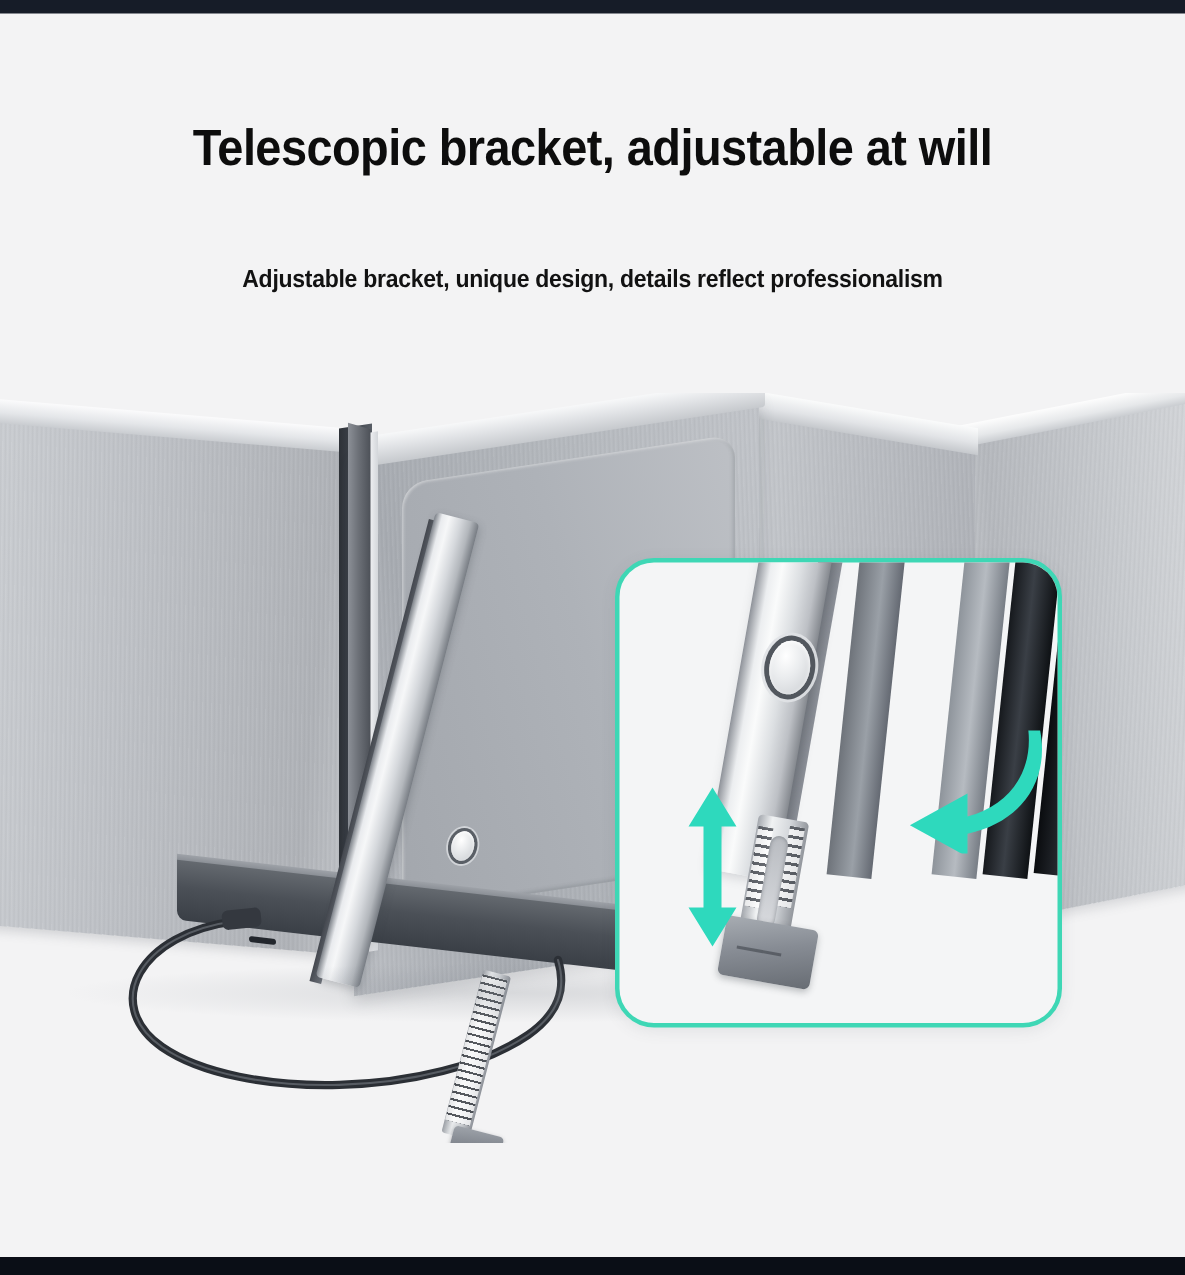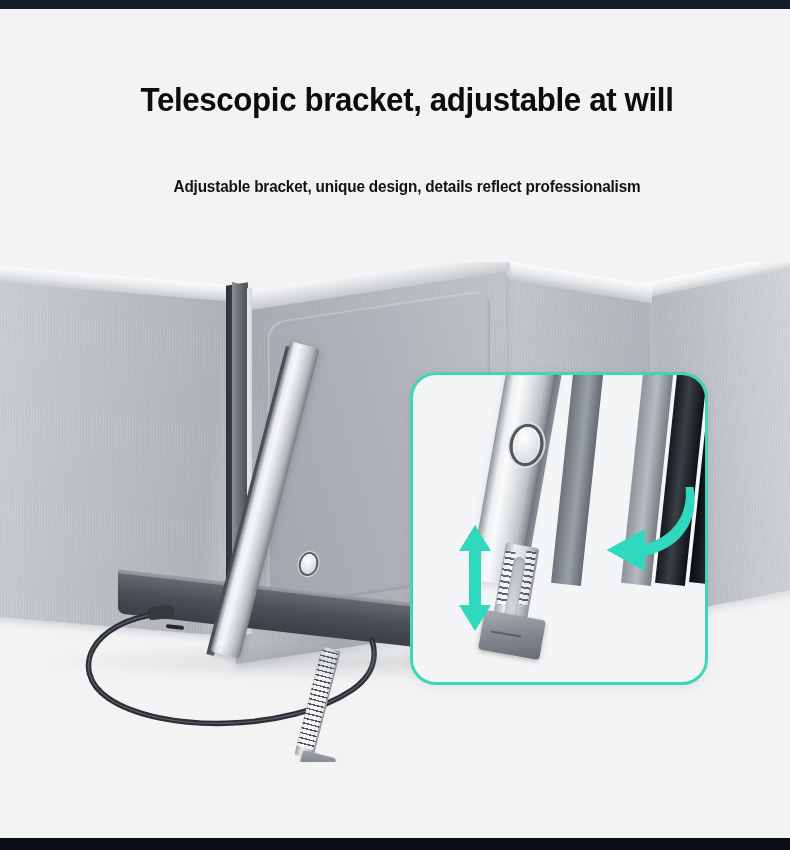--- a/index.html
+++ b/index.html
@@ -21,21 +21,21 @@
   
   .rail {
     position:absolute; left:0; width:790px;
     background:#161c28;
   }
   .rail.top    { top:0;  height:9px; }
   .rail.bottom { top:838px; height:12px; background:#0a0e16; }
 
   
   .headings {
-    position:absolute; left:12px; top:9px;
+    position:absolute; left:0; top:9px;
     width:661px; height:266px;
     text-align:center;
   }
   .title {
     position:absolute; left:0; top:70px; width:790px;
     font-size:34px;
     font-weight:700;
     letter-spacing:-0.4px;
     color:#0d0d0d;
     transform:scaleX(0.92);

